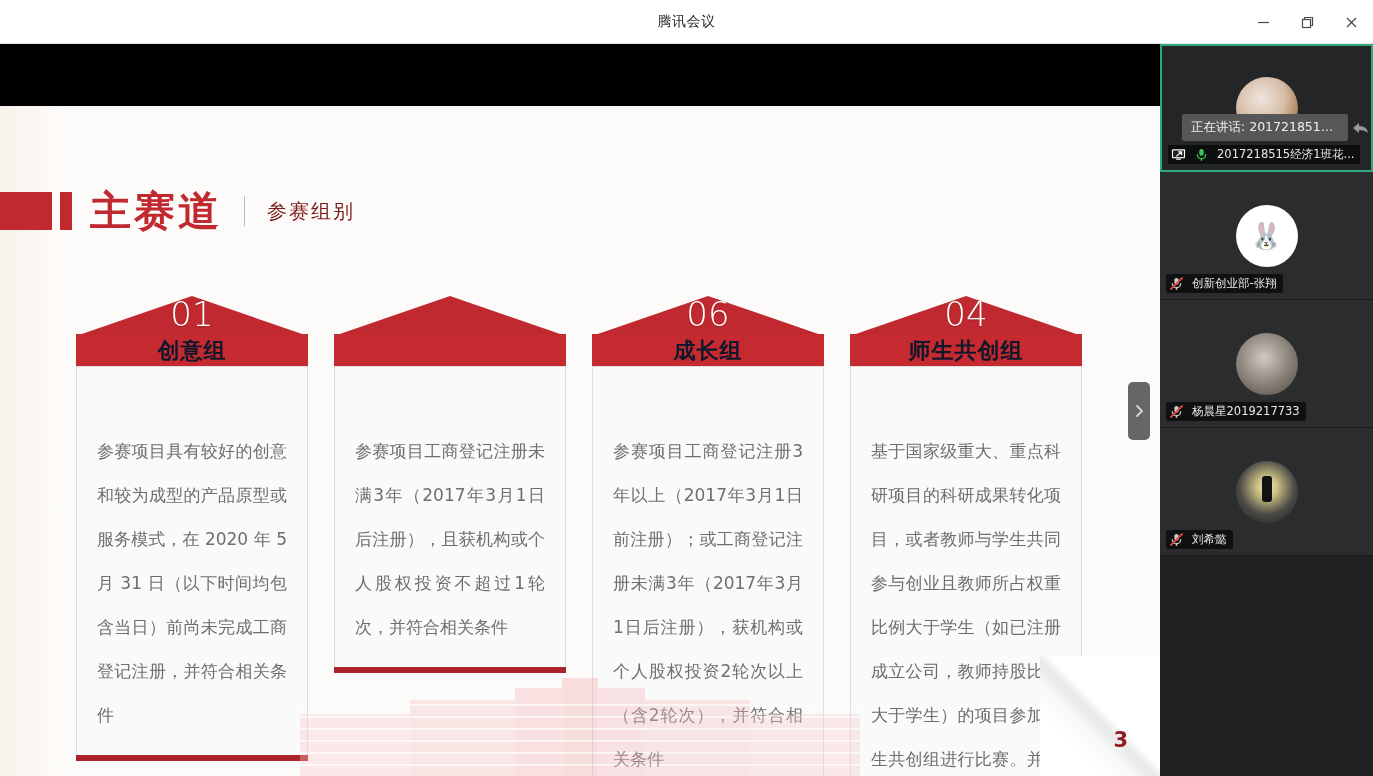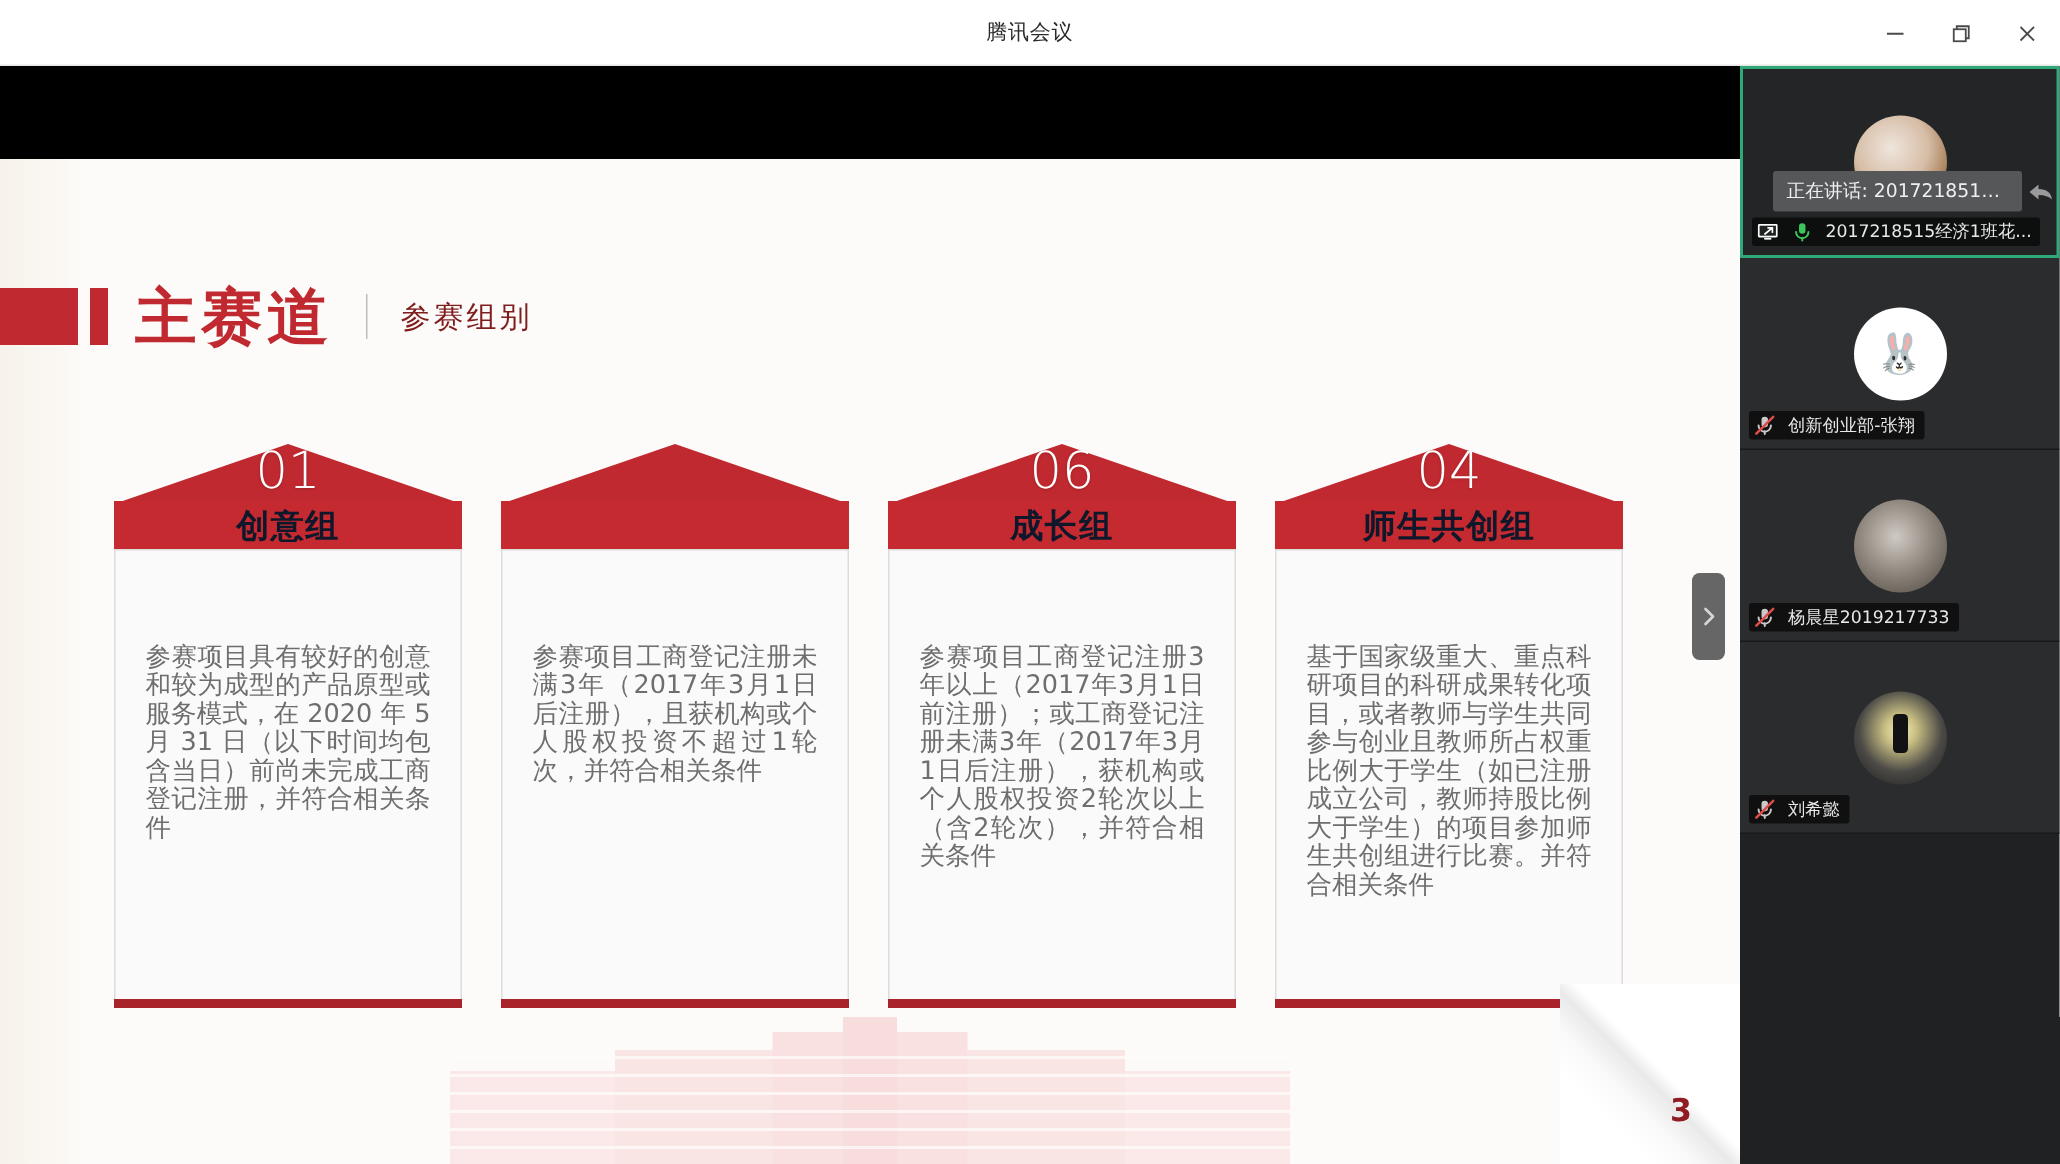--- a/index.html
+++ b/index.html
@@ -103,21 +103,21 @@
   }
   .card-body{
     position:relative; margin-top:-22px;
     width:232px; min-height:300px;
     background:#fbfafa;
     border:1px solid #dcdcdc;
     border-bottom:none;
   }
   .card-text{
     padding:62px 20px 18px 20px;
-    font-size:17px; line-height:19px; color:#6e6e6e;
+    font-size:17px; line-height:44px; color:#6e6e6e;
     text-align:justify;
     font-family:"DejaVu Sans","Liberation Sans",sans-serif;
   }
   .card-foot{
     width:232px; height:6px; background:#a8242a;
   }
 
   
   #watermark{
     position:absolute; left:300px; bottom:0; width:560px; height:90px;

